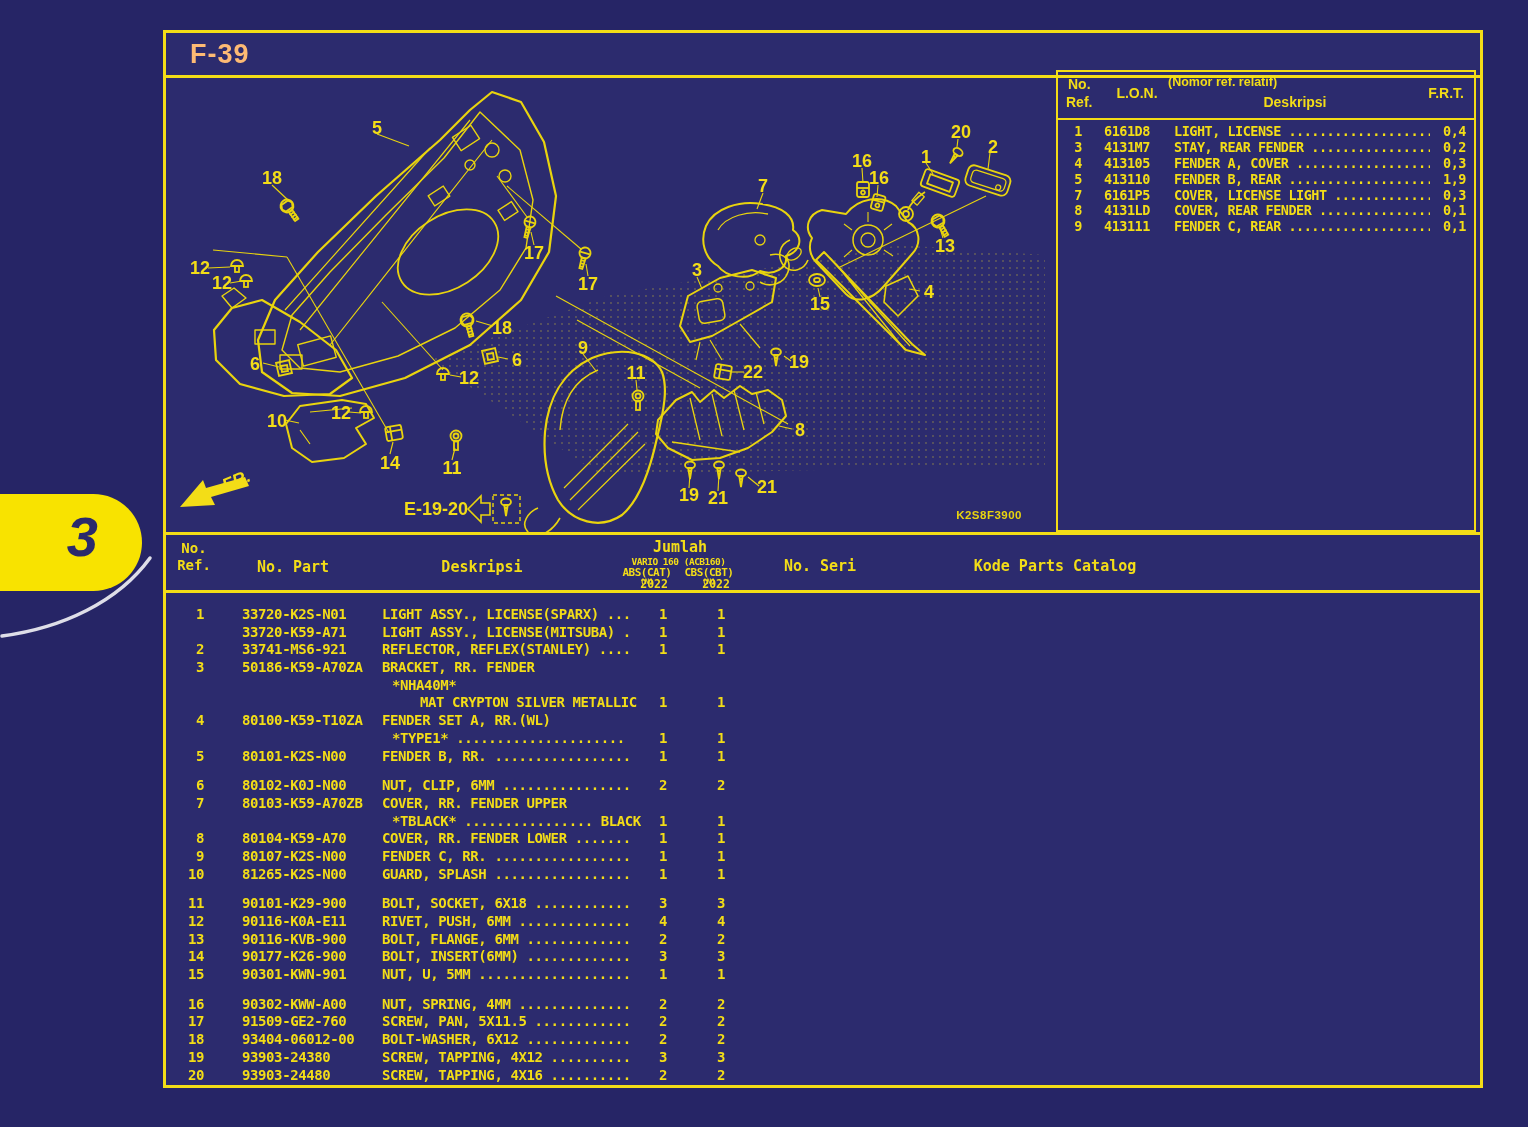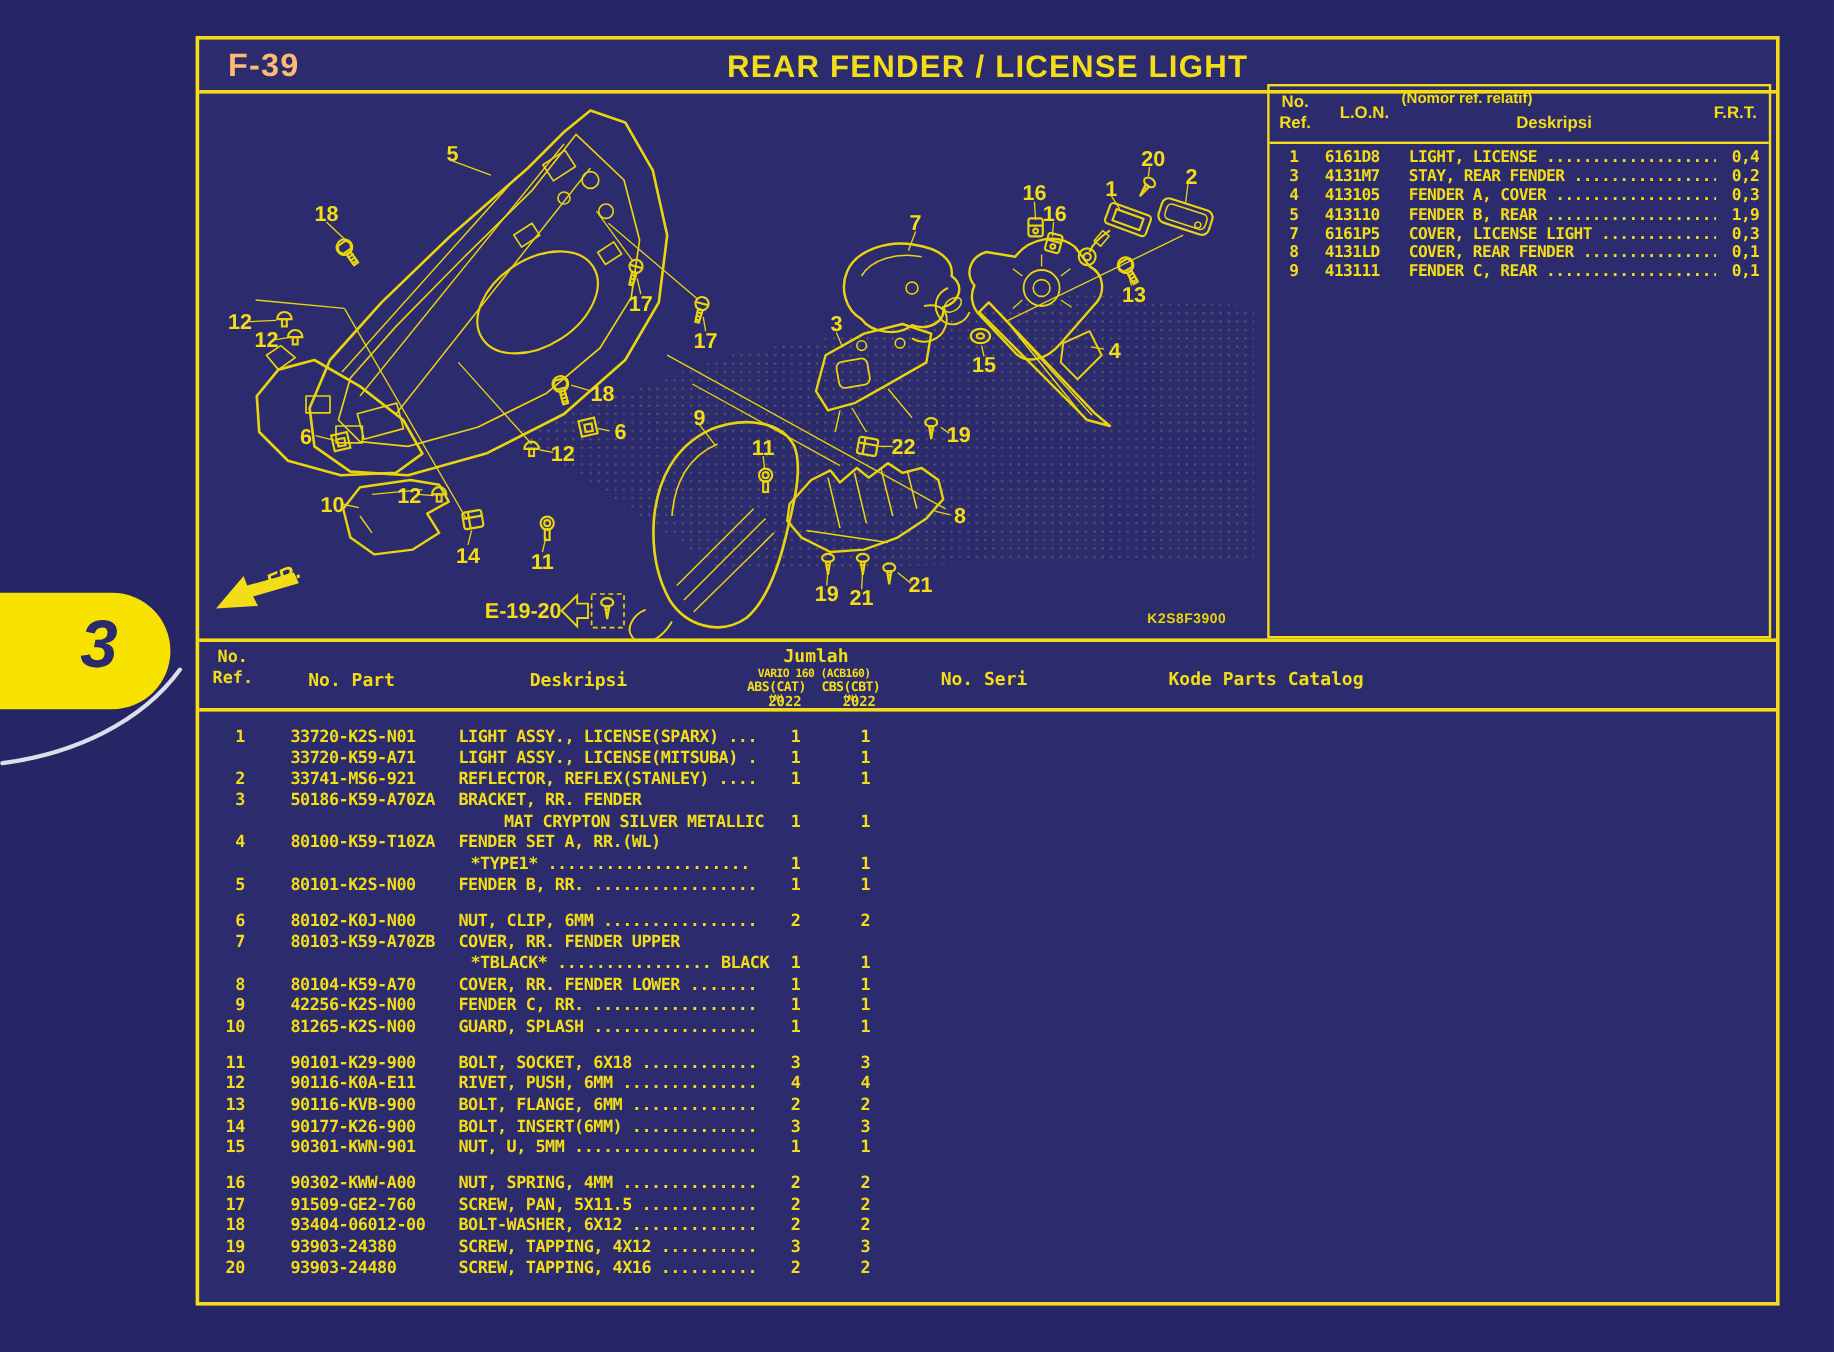--- a/index.html
+++ b/index.html
@@ -65,21 +65,20 @@
   
   .co-label{font-family:"Liberation Sans",sans-serif;font-weight:bold;font-size:18px;fill:#f3dd17;}
 </style>
 </head>
 <body>
 
 <div class="content-box">
 
   <div class="hdr">
     <div class="page-code">F-39</div>
-    <div class="title">REAR FENDER / LICENSE LIGHT</div>
   </div>
 
   <svg id="diagram" width="890" height="454" viewBox="166 78 890 454">
     <defs>
       <pattern id="stip" width="7" height="7" patternUnits="userSpaceOnUse">
         <circle cx="2" cy="2" r="0.9" fill="#b7a93c"></circle>
       </pattern>
       <g id="hw-flange-bolt" fill="none" stroke="#e9d40e" stroke-width="1.8">
         <circle r="6.5"></circle>
           <path d="M-4,-4 L4,-4 6,0 4,4 -4,4 -6,0 Z"></path>
@@ -421,20 +420,27 @@
         <div class="prow">
           <span class="ref">3</span>
           <span class="part">50186-K59-A70ZA</span>
           <span class="dsc">BRACKET, RR. FENDER</span>
           <span class="q"></span>
           <span class="q"></span>
         </div>
         <div class="prow">
           <span class="ref"></span>
           <span class="part"></span>
+          <span class="dsc ind1">*NHA40M*</span>
+          <span class="q"></span>
+          <span class="q"></span>
+        </div>
+        <div class="prow">
+          <span class="ref"></span>
+          <span class="part"></span>
           <span class="dsc ind2">MAT CRYPTON SILVER METALLIC</span>
           <span class="q">1</span>
           <span class="q">1</span>
         </div>
         <div class="prow">
           <span class="ref">4</span>
           <span class="part">80100-K59-T10ZA</span>
           <span class="dsc">FENDER SET A, RR.(WL)</span>
           <span class="q"></span>
           <span class="q"></span>
@@ -476,21 +482,21 @@
         </div>
         <div class="prow">
           <span class="ref">8</span>
           <span class="part">80104-K59-A70</span>
           <span class="dsc">COVER, RR. FENDER LOWER .......</span>
           <span class="q">1</span>
           <span class="q">1</span>
         </div>
         <div class="prow">
           <span class="ref">9</span>
-          <span class="part">42256-K2S-N00</span>
+          <span class="part">80107-K2S-N00</span>
           <span class="dsc">FENDER C, RR. .................</span>
           <span class="q">1</span>
           <span class="q">1</span>
         </div>
         <div class="prow">
           <span class="ref">10</span>
           <span class="part">81265-K2S-N00</span>
           <span class="dsc">GUARD, SPLASH .................</span>
           <span class="q">1</span>
           <span class="q">1</span>

